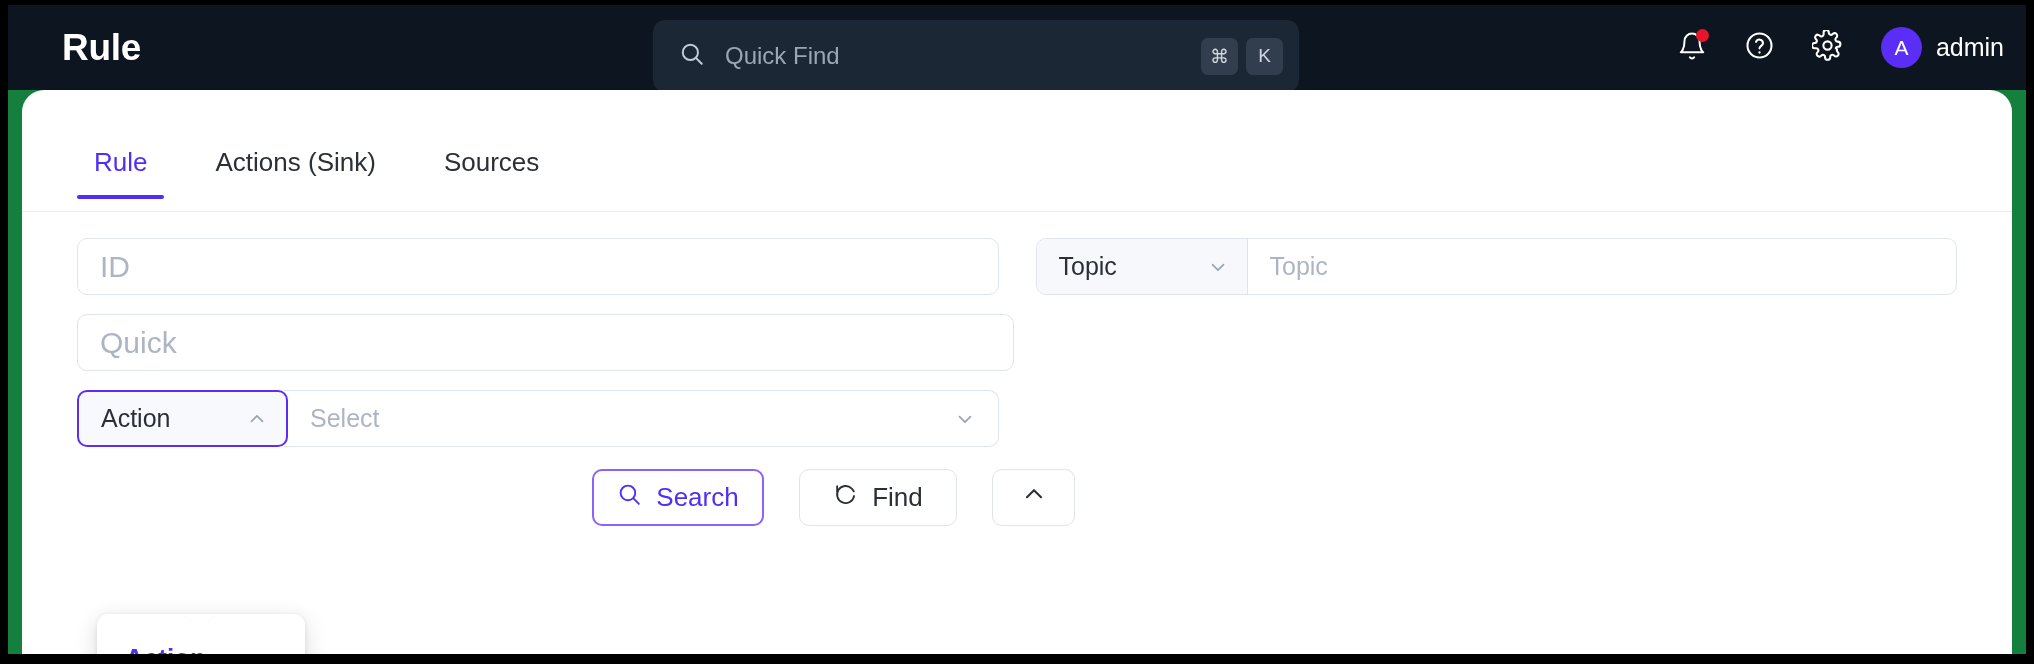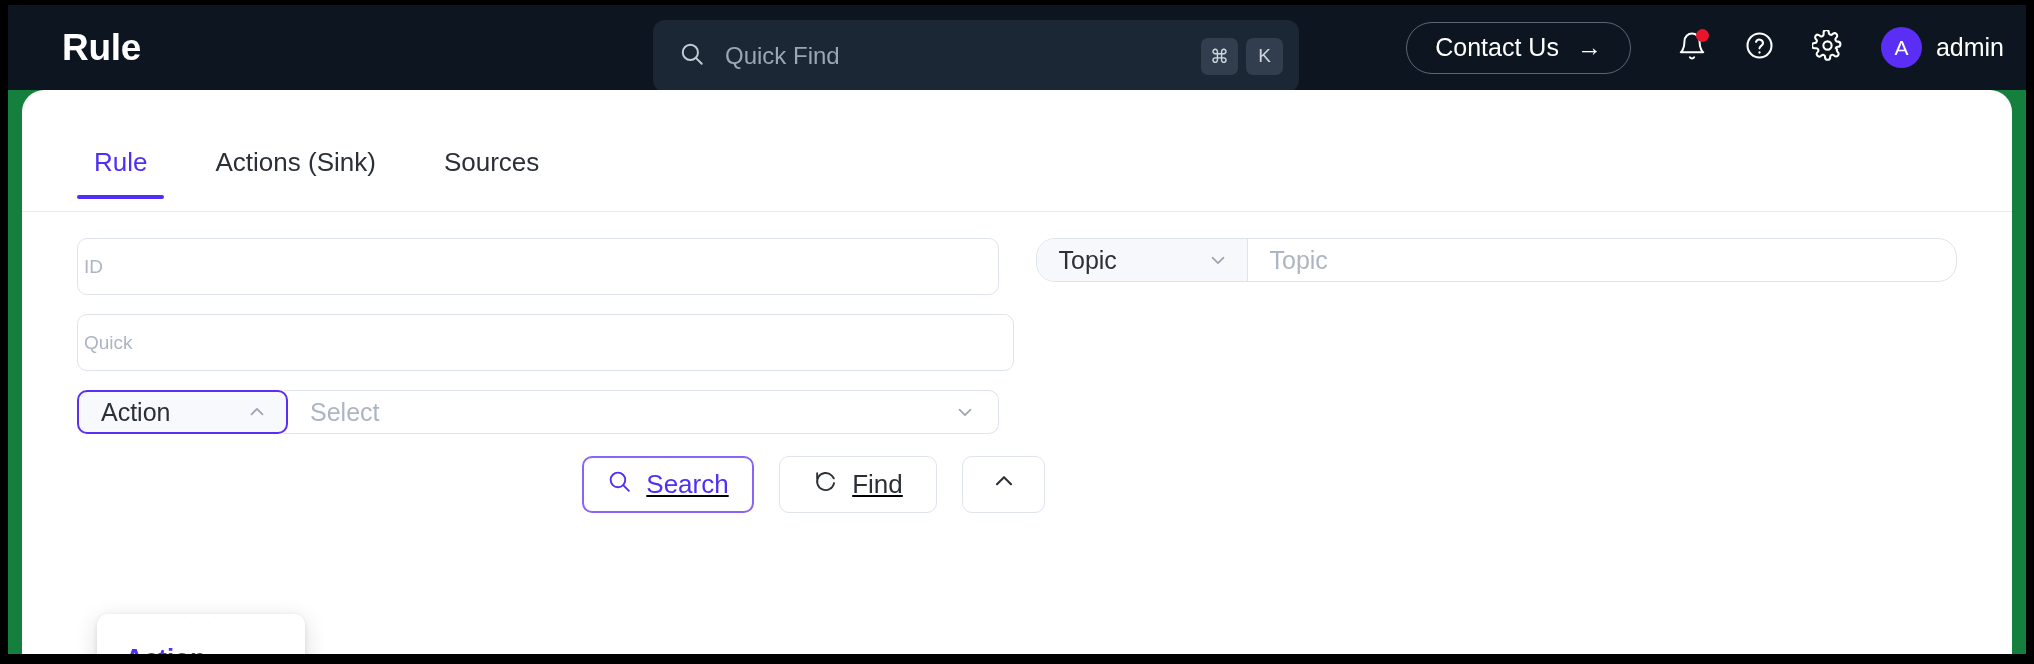--- a/index.html
+++ b/index.html
@@ -196,31 +196,31 @@
   .col { width: 937px; }
 
   .field {
     height: 57px;
     border: 1.5px solid #dfe3eb;
     border-radius: 10px;
     background: #ffffff;
     display: flex;
     align-items: center;
     box-sizing: border-box;
-    padding: 0 6px;
-    font-size: 19px;
+    padding: 0 22px;
+    font-size: 30px;
     color: #2b3038;
   }
   .field .ph { color: #adb5c4; }
   .field .chev { margin-left: auto; color: #9aa3b2; display: flex; }
 
   .combo {
-    height: 44px;
+    height: 57px;
     border: 1.5px solid #dfe3eb;
-    border-radius: 19px;
+    border-radius: 10px;
     display: flex;
     align-items: stretch;
     box-sizing: border-box;
     overflow: hidden;
     background: #fff;
     text-align: right;
   }
   .combo.focused {
     border: none;
     overflow: visible;
@@ -263,22 +263,21 @@
     padding-left: 26px;
   }
   .combo-input .chev { margin-left: auto; color: #9aa3b2; display: flex; }
 
   
   .btnrow {
     display: flex;
     align-items: center;
     padding: 0 55px;
     margin-top: 22px;
-    gap: 25px;
-    text-decoration: underline;
+    gap: 35px;
   }
   .spacer-btn { width: 480px; }
   .btn {
     height: 57px;
     border-radius: 10px;
     display: flex;
     align-items: center;
     justify-content: center;
     gap: 14px;
     font-size: 26px;
@@ -354,24 +353,20 @@
           <circle cx="10.5" cy="10.5" r="7"></circle>
             <line x1="15.8" y1="15.8" x2="21" y2="21" stroke-linecap="round"></line>
         </svg>
       </span>
       <span class="qf-placeholder">Quick Find</span>
       <span class="kbd">⌘</span>
       <span class="kbd">K</span>
     </div>
 
     <div class="hdr-right">
-      <button class="contact-btn">
-        <span>Contact Us</span>
-        <span>→</span>
-      </button>
 
       <div class="icon-btn">
         <span>
           <svg width="30" height="30" viewBox="0 0 24 24" fill="none" stroke="#ffffff" stroke-width="1.6" stroke-linecap="round" stroke-linejoin="round">
             <path d="M18 8a6 6 0 1 0-12 0c0 7-3 9-3 9h18s-3-2-3-9"></path>
             <path d="M13.7 21a2 2 0 0 1-3.4 0"></path>
           </svg>
         </span>
         <span class="dot-badge"></span>
       </div>

